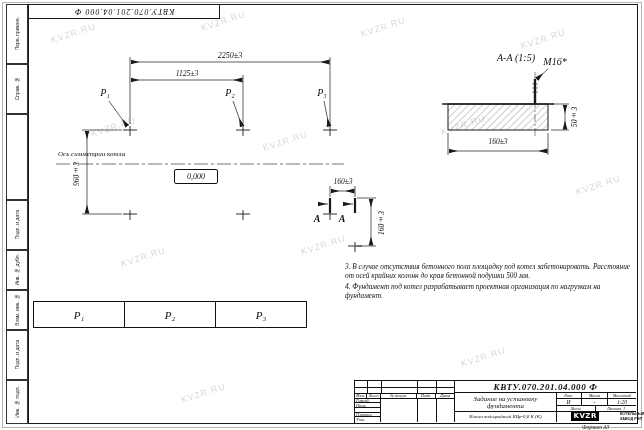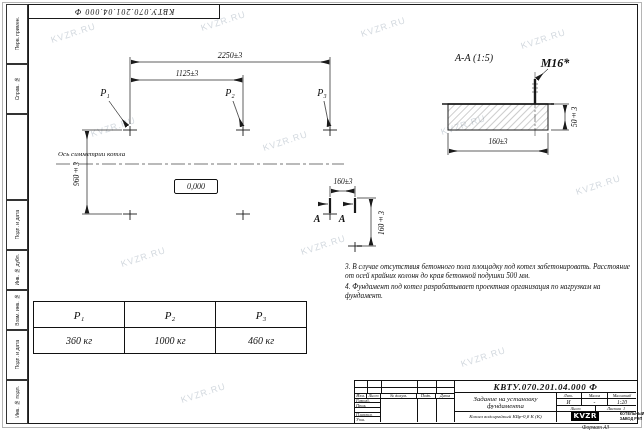--- a/index.html
+++ b/index.html
@@ -22,22 +22,22 @@
   
   .dim{position:absolute;font:italic 7.5px "Liberation Serif",serif;color:#111;text-align:center;}
   .vdim{position:absolute;writing-mode:vertical-rl;transform:rotate(180deg);
         font:italic 7.5px "Liberation Serif",serif;color:#111;
         display:flex;align-items:center;justify-content:center;}
   .pl{position:absolute;font:italic 10px "Liberation Serif",serif;text-align:center;}
   .seclet{position:absolute;font:italic bold 10px "Liberation Serif",serif;text-align:center;}
   .axis-label{position:absolute;font:italic 7px "Liberation Serif",serif;}
   .level-box{position:absolute;left:174px;top:169px;width:44px;height:15px;border:1px solid #111;
         border-radius:2px;box-sizing:border-box;display:flex;align-items:center;justify-content:center;
-        font:italic 8px "Liberation Serif",serif;background:#fff;margin-top:10px;}
-  .detail-title{position:absolute;font:italic 10px "Liberation Serif",serif;text-align:left;}
+        font:italic 8px "Liberation Serif",serif;background:#fff;}
+  .detail-title{position:absolute;font:italic 10px "Liberation Serif",serif;text-align:right;}
   
   .notes{position:absolute;left:345px;top:262px;width:291px;font:italic 7.3px "Liberation Serif",serif;
          line-height:1.28;color:#111;}
   .notes div{margin-bottom:1px;}
   
   .loads{position:absolute;left:33px;top:301px;border-collapse:collapse;background:#fff;}
   .loads th,.loads td{border:1.2px solid #111;width:88px;height:23px;text-align:center;vertical-align:middle;}
   .loads th{font:italic 11px "Liberation Serif",serif;font-weight:normal;}
   .loads td{font:italic 10px "Liberation Serif",serif;}
   
@@ -169,40 +169,35 @@
   <div class="axis-label" style="left:58px;top:150px;">Ось симметрии котла</div>
   <div class="level-box">
       <span>0,000</span>
     </div>
   <div class="dim" style="left:314px;top:177px;width:58px;">160±3</div>
   <div class="vdim" style="left:375px;top:203px;height:40px;width:12px;">160±3</div>
   <div class="seclet" style="left:310px;top:213px;width:14px;">А</div>
   <div class="seclet" style="left:335px;top:213px;width:14px;">А</div>
 
   <div class="detail-title" style="left:455px;top:52px;width:80px;">А-А (1:5)</div>
-  <div class="dim" style="left:540px;top:56px;width:30px;font-size:12px;font-weight:bold;">М16*</div>
+  <div class="dim" style="left:540px;top:56px;width:30px;font-size:10px;">М16*</div>
   <div class="dim" style="left:468px;top:137px;width:60px;">160±3</div>
   <div class="vdim" style="left:568px;top:103px;height:28px;width:12px;">50±3</div>
 
   <div class="notes">
     <div>3. В случае отсутствия бетонного пола площадку под котел забетонировать. Расстояние от осей крайних колонн до края бетонной подушки 500 мм.</div>
     <div>4. Фундамент под котел разрабатывает проектная организация по нагрузкам на фундамент.</div>
   </div>
 
   <table class="loads">
     <tbody>
         <tr>
       <th>P₁</th>
       <th>P₂</th>
       <th>P₃</th>
-    </tr>
-    <tr>
-      <td>360 кг</td>
-      <td>1000 кг</td>
-      <td>460 кг</td>
     </tr>
   </tbody>
     </table>
 
   <div class="tb">
 
     <div class="c" style="left:99px;top:0;width:182px;height:12px;border-left:1px solid #111;border-bottom:1px solid #111;font-weight:bold;font-size:9px;letter-spacing:0.6px;">КВТУ.070.201.04.000 Ф</div>
 
     <div class="vl" style="left:12px;top:0;height:12px;"></div>
     <div class="vl" style="left:26px;top:0;height:12px;"></div>

